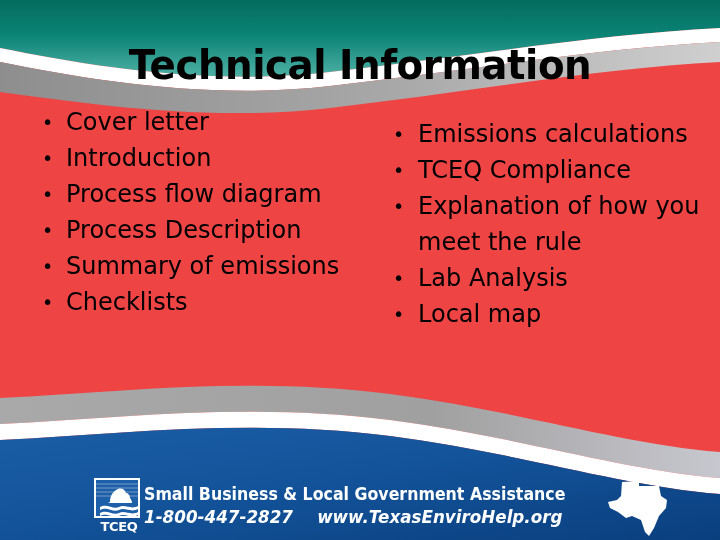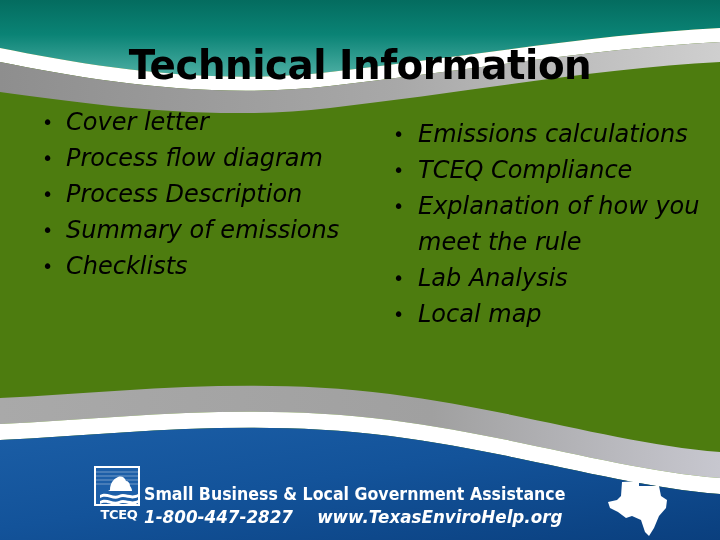--- a/index.html
+++ b/index.html
@@ -10,21 +10,21 @@
   body {
     width: 720px;
     height: 540px;
     overflow: hidden;
     font-family: "DejaVu Sans", sans-serif;
   }
   #slide {
     position: relative;
     width: 720px;
     height: 540px;
-    background: #4d7c0f;
+    background: #ef4444;
     overflow: hidden;
   }
 
   
   .decor-layer {
     position: absolute;
     left: 0;
     top: 0;
     width: 720px;
     height: 540px;
@@ -54,21 +54,20 @@
     position: absolute;
     top: 104px;
   }
   #col-left  { left: 30px;  width: 330px; }
   #col-right { left: 383px; width: 340px; margin-top: 12px; }
 
   .bullet-list {
     list-style: none;
     margin: 0;
     padding: 0;
-    font-style: italic;
   }
   .bullet-item {
     position: relative;
     padding-left: 36px;
     font-family: "DejaVu Sans", sans-serif;
     font-size: 24px;
     line-height: 36px;
     color: #000000;
   }
   #col-right .bullet-item { padding-left: 35px; }
@@ -80,21 +79,21 @@
     font-size: 19px;
     line-height: 36px;
     color: #000000;
   }
   #col-right .bullet-item::before { left: 10px; }
 
   
   #footer-logo {
     position: absolute;
     left: 94px;
-    top: 466px;
+    top: 478px;
     width: 50px;
     height: 56px;
   }
   .logo-box {
     position: absolute;
     left: 0;
     top: 0;
     width: 46px;
     height: 40px;
     border: 2px solid #ffffff;
@@ -193,20 +192,21 @@
     <path d="M0,424 C120,418 250,402 390,420 C520,437 620,470 720,478 L720,494 C620,486 520,453 390,436 C250,418 120,434 0,440 Z" fill="#ffffff"></path>
 
     <path d="M0,440 C120,434 250,418 390,436 C520,453 620,486 720,494 L720,540 L0,540 Z" fill="url(#blueGrad)"></path>
   </svg>
 
   <div id="title">Technical Information</div>
 
   <div class="column" id="col-left">
     <ul class="bullet-list">
       <li class="bullet-item">Cover letter</li>
+      <li class="bullet-item">Introduction</li>
       <li class="bullet-item">Process flow diagram</li>
       <li class="bullet-item">Process Description</li>
       <li class="bullet-item">Summary of emissions</li>
       <li class="bullet-item">Checklists</li>
     </ul>
   </div>
 
   <div class="column" id="col-right">
     <ul class="bullet-list">
       <li class="bullet-item">Emissions calculations</li>

